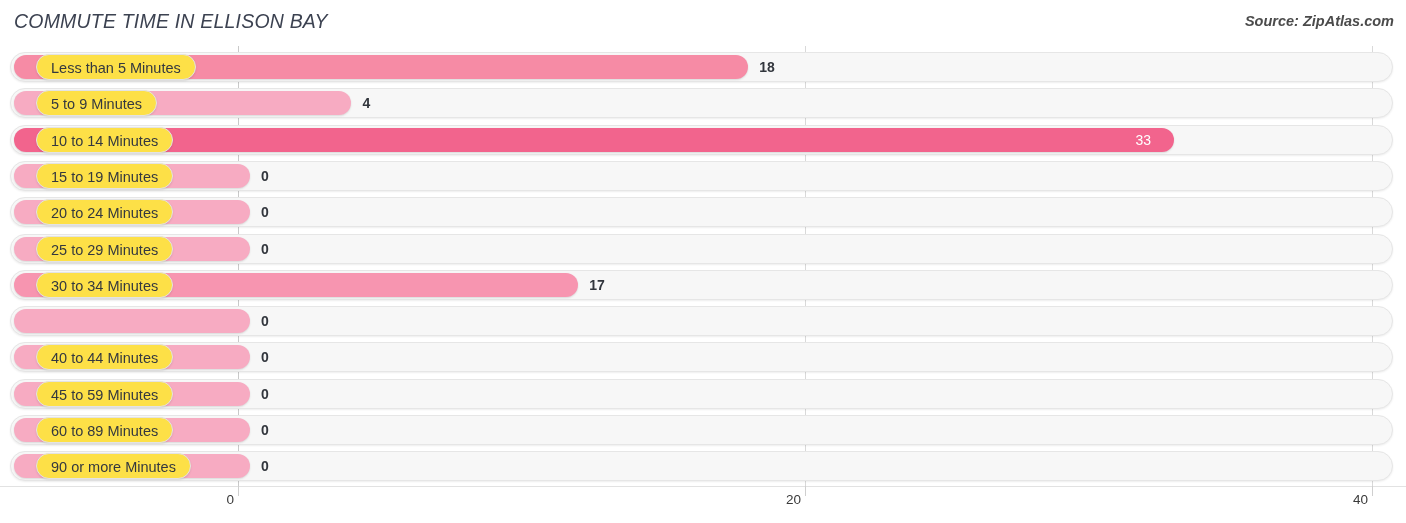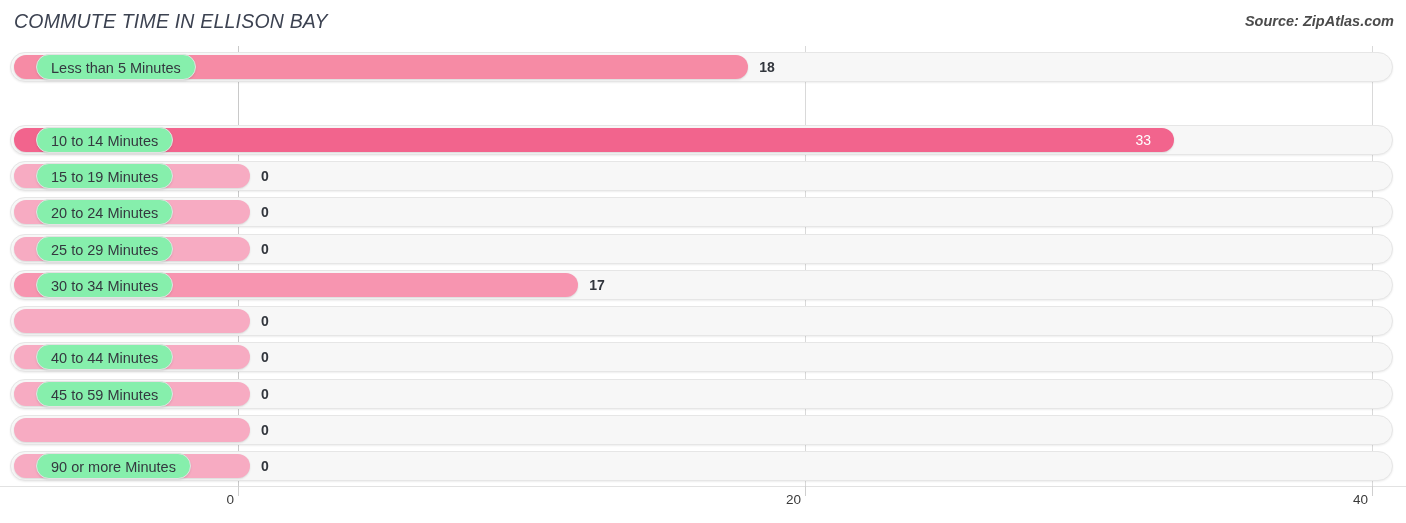--- a/index.html
+++ b/index.html
@@ -90,21 +90,21 @@
     border-radius: 12px;
     box-shadow: 0 1px 2px rgba(0,0,0,0.12);
   }
   .bar-label-pill {
     position: absolute;
     left: 36px;
     top: 2px;
     height: 26px;
     line-height: 26px;
     padding: 0 14px 0 14px;
-    background: #86efac;
+    background: #fde047;
     border: 1px solid #e3e3e3;
     border-radius: 13px;
     font-size: 14.5px;
     color: #34383f;
     white-space: nowrap;
     box-sizing: border-box;
     box-shadow: 0 1px 2px rgba(0,0,0,0.10);
   }
   .value-out {
     position: absolute;
@@ -169,20 +169,26 @@
 <div class="plot" id="plot-area">
     <div class="gridline axis-zero" style="left: 238px;"></div>
     <div class="gridline" style="left: 805px;"></div>
     <div class="gridline" style="left: 1372px;"></div>
     <div class="row" style="top: 6px;">
       <div class="track"></div>
       <div class="bar" style="width: 734.3px; background: rgb(246, 139, 165);"></div>
       <div class="bar-label-pill">Less than 5 Minutes</div>
       <div class="value-out" style="left: 759.3px;">18</div>
     </div>
+    <div class="row" style="top: 42.3px;">
+      <div class="track"></div>
+      <div class="bar" style="width: 337.4px; background: rgb(247, 171, 194);"></div>
+      <div class="bar-label-pill">5 to 9 Minutes</div>
+      <div class="value-out" style="left: 362.4px;">4</div>
+    </div>
     <div class="row" style="top: 78.6px;">
       <div class="track"></div>
       <div class="bar" style="width: 1159.55px; background: rgb(242, 100, 141);"></div>
       <div class="bar-label-pill">10 to 14 Minutes</div>
       <div class="value-in" style="left: 1135.55px;">33</div>
     </div>
     <div class="row" style="top: 114.9px;">
       <div class="track"></div>
       <div class="bar" style="width: 236px; background: rgb(247, 171, 194);"></div>
       <div class="bar-label-pill">15 to 19 Minutes</div>
@@ -219,20 +225,21 @@
     </div>
     <div class="row" style="top: 332.7px;">
       <div class="track"></div>
       <div class="bar" style="width: 236px; background: rgb(247, 171, 194);"></div>
       <div class="bar-label-pill">45 to 59 Minutes</div>
       <div class="value-out" style="left: 261px;">0</div>
     </div>
     <div class="row" style="top: 369px;">
       <div class="track"></div>
       <div class="bar" style="width: 236px; background: rgb(247, 171, 194);"></div>
+      <div class="bar-label-pill">60 to 89 Minutes</div>
       <div class="value-out" style="left: 261px;">0</div>
     </div>
     <div class="row" style="top: 405.3px;">
       <div class="track"></div>
       <div class="bar" style="width: 236px; background: rgb(247, 171, 194);"></div>
       <div class="bar-label-pill">90 or more Minutes</div>
       <div class="value-out" style="left: 261px;">0</div>
     </div>
   </div>
 

